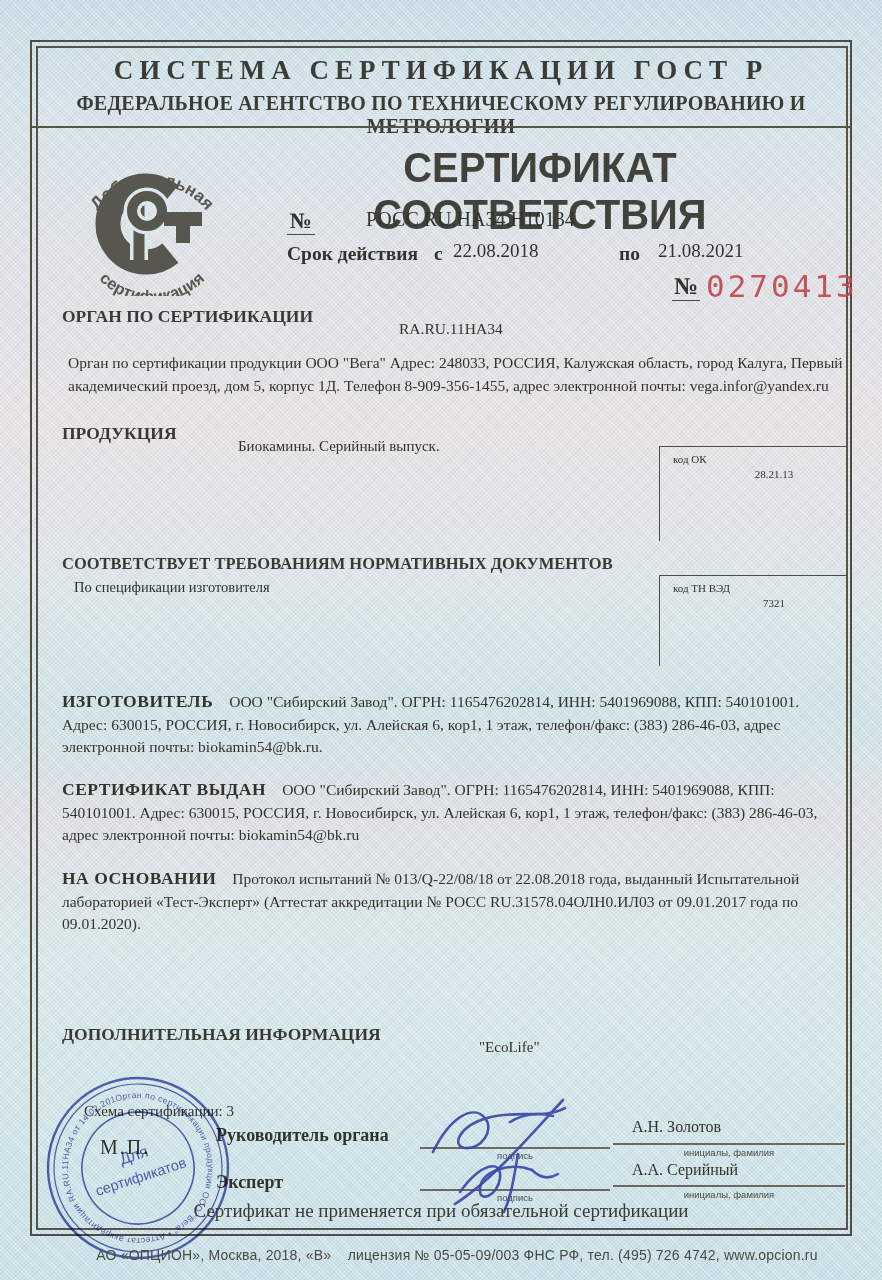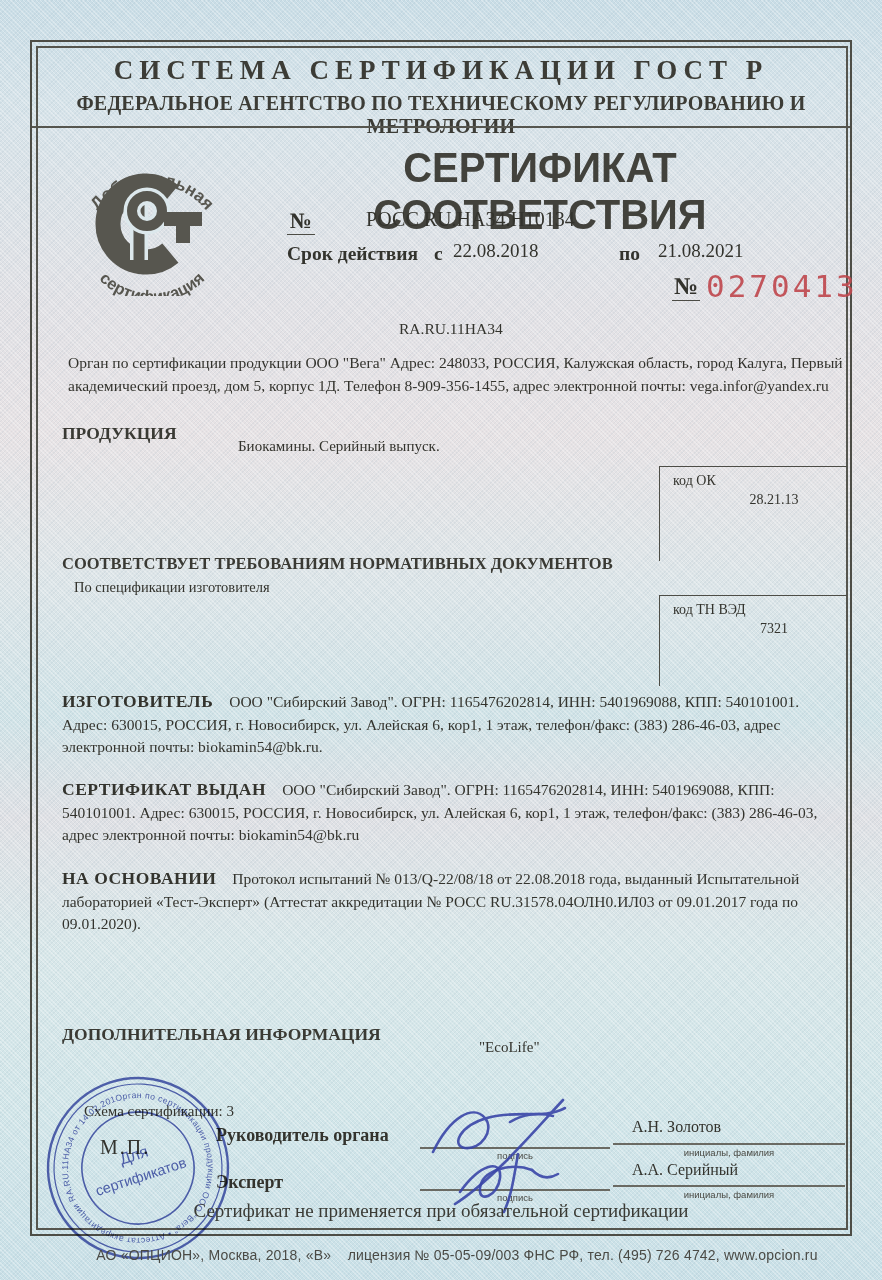--- a/index.html
+++ b/index.html
@@ -31,21 +31,21 @@
   .serif20{font-size:20px;}
   .bold19{font-weight:bold;font-size:19.5px;}
   .date19{font-size:19px;text-align:center;}
   .formno-lbl{font-weight:bold;font-size:24px;border-bottom:1.5px solid #4c4c45;padding:0 2px;}
   .formno-val{font-family:"DejaVu Sans Mono",monospace;font-size:31px;letter-spacing:3px;
               color:#c04a50;opacity:.92;}
   .sect-lbl{font-weight:bold;font-size:17.5px;color:#3a3a34;}
   .body-txt{font-size:15.5px;line-height:23px;}
   .small-txt{font-size:15px;margin-top:16px;}
   .code-box{border-top:1.5px solid #4d4d46;border-left:1.5px solid #4d4d46;
-            padding:6px 0 0 13px;font-size:14px;margin-top:20px;}
+            padding:6px 0 0 13px;font-size:11px;}
   .code-box .val{display:block;margin:3px 0 0 28px;text-align:center;}
   .para{left:62px;width:783px;font-size:15.5px;line-height:22.5px;margin:0;}
   .para .plabel{font-weight:bold;font-size:17.5px;margin-right:16px;letter-spacing:.5px;}
   .sigline{height:1.5px;background:#6a6a63;}
   .sigcap{font-size:9.5px;text-align:center;color:#4a4a44;font-family:"Liberation Sans",sans-serif;}
   .name{font-size:16px;}
   .footnote{left:30px;top:1200px;width:822px;text-align:center;font-size:19px;color:#3b3b35;}
   .imprint{left:16px;top:1247px;width:882px;text-align:center;font-size:14px;
            font-family:"Liberation Sans",sans-serif;color:#4a4a45;letter-spacing:.2px;}
   .stampwrap{mix-blend-mode:multiply;opacity:.88;}
@@ -91,20 +91,21 @@
 
   <span class="abs bold19" style="left:287px;top:243px;">Срок действия</span>
   <span class="abs bold19" style="left:434px;top:243px;">с</span>
   <span class="abs date19" style="left:453px;top:240px;">22.08.2018</span>
   <span class="abs bold19" style="left:619px;top:243px;">по</span>
   <span class="abs date19" style="left:658px;top:240px;">21.08.2021</span>
 
   <span class="abs formno-lbl" style="left:672px;top:273px;">№</span>
   <span class="abs formno-val" style="left:706px;top:268px;">0270413</span>
 
+  <span class="abs sect-lbl" style="left:62px;top:306px;">ОРГАН ПО СЕРТИФИКАЦИИ</span>
   <span class="abs small-txt" style="left:399px;top:304px;font-size:15.5px;">RA.RU.11НА34</span>
   <p class="abs para body-txt" style="left:68px;top:352px;width:778px;">Орган по сертификации продукции ООО "Вега" Адрес: 248033, РОССИЯ, Калужская область, город Калуга, Первый академический проезд, дом 5, корпус 1Д. Телефон 8-909-356-1455, адрес электронной почты: vega.infor@yandex.ru</p>
 
   <span class="abs sect-lbl" style="left:62px;top:423px;">ПРОДУКЦИЯ</span>
   <span class="abs small-txt" style="left:238px;top:422px;">Биокамины. Серийный выпуск.</span>
 
   <div class="abs code-box" style="left:659px;top:446px;width:174px;height:88px;">
     <span>код ОК</span>
     <span class="val">28.21.13</span>
   </div>

